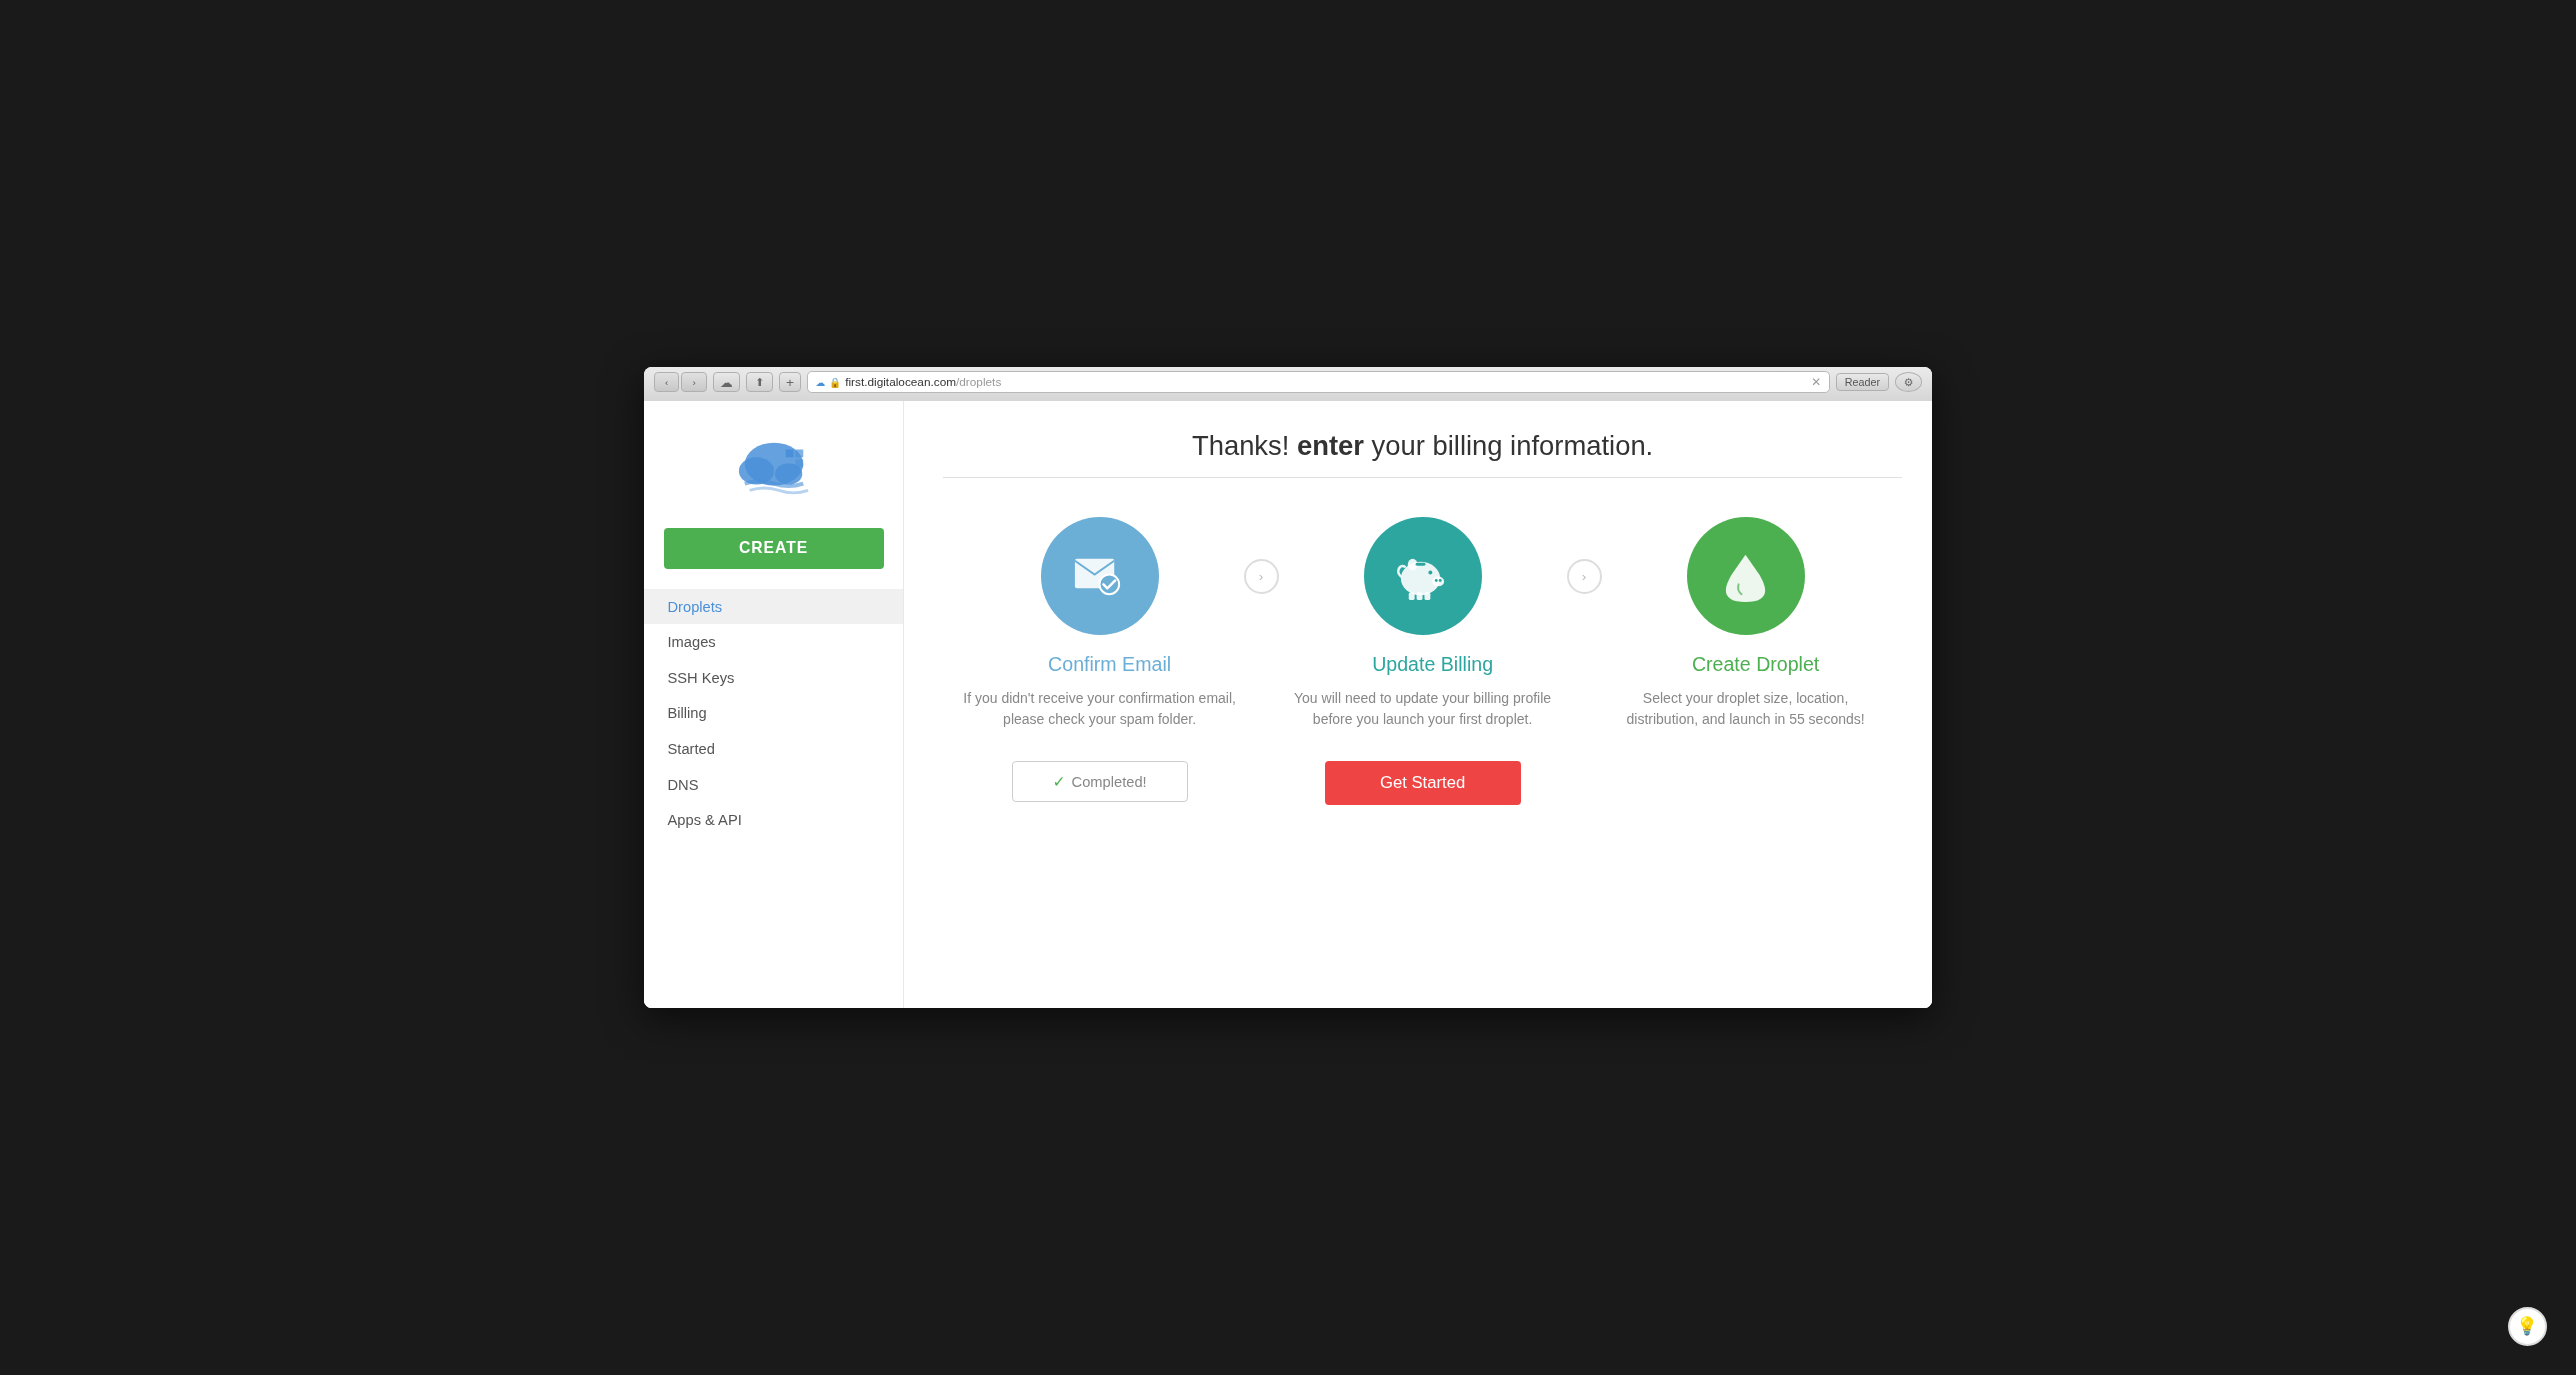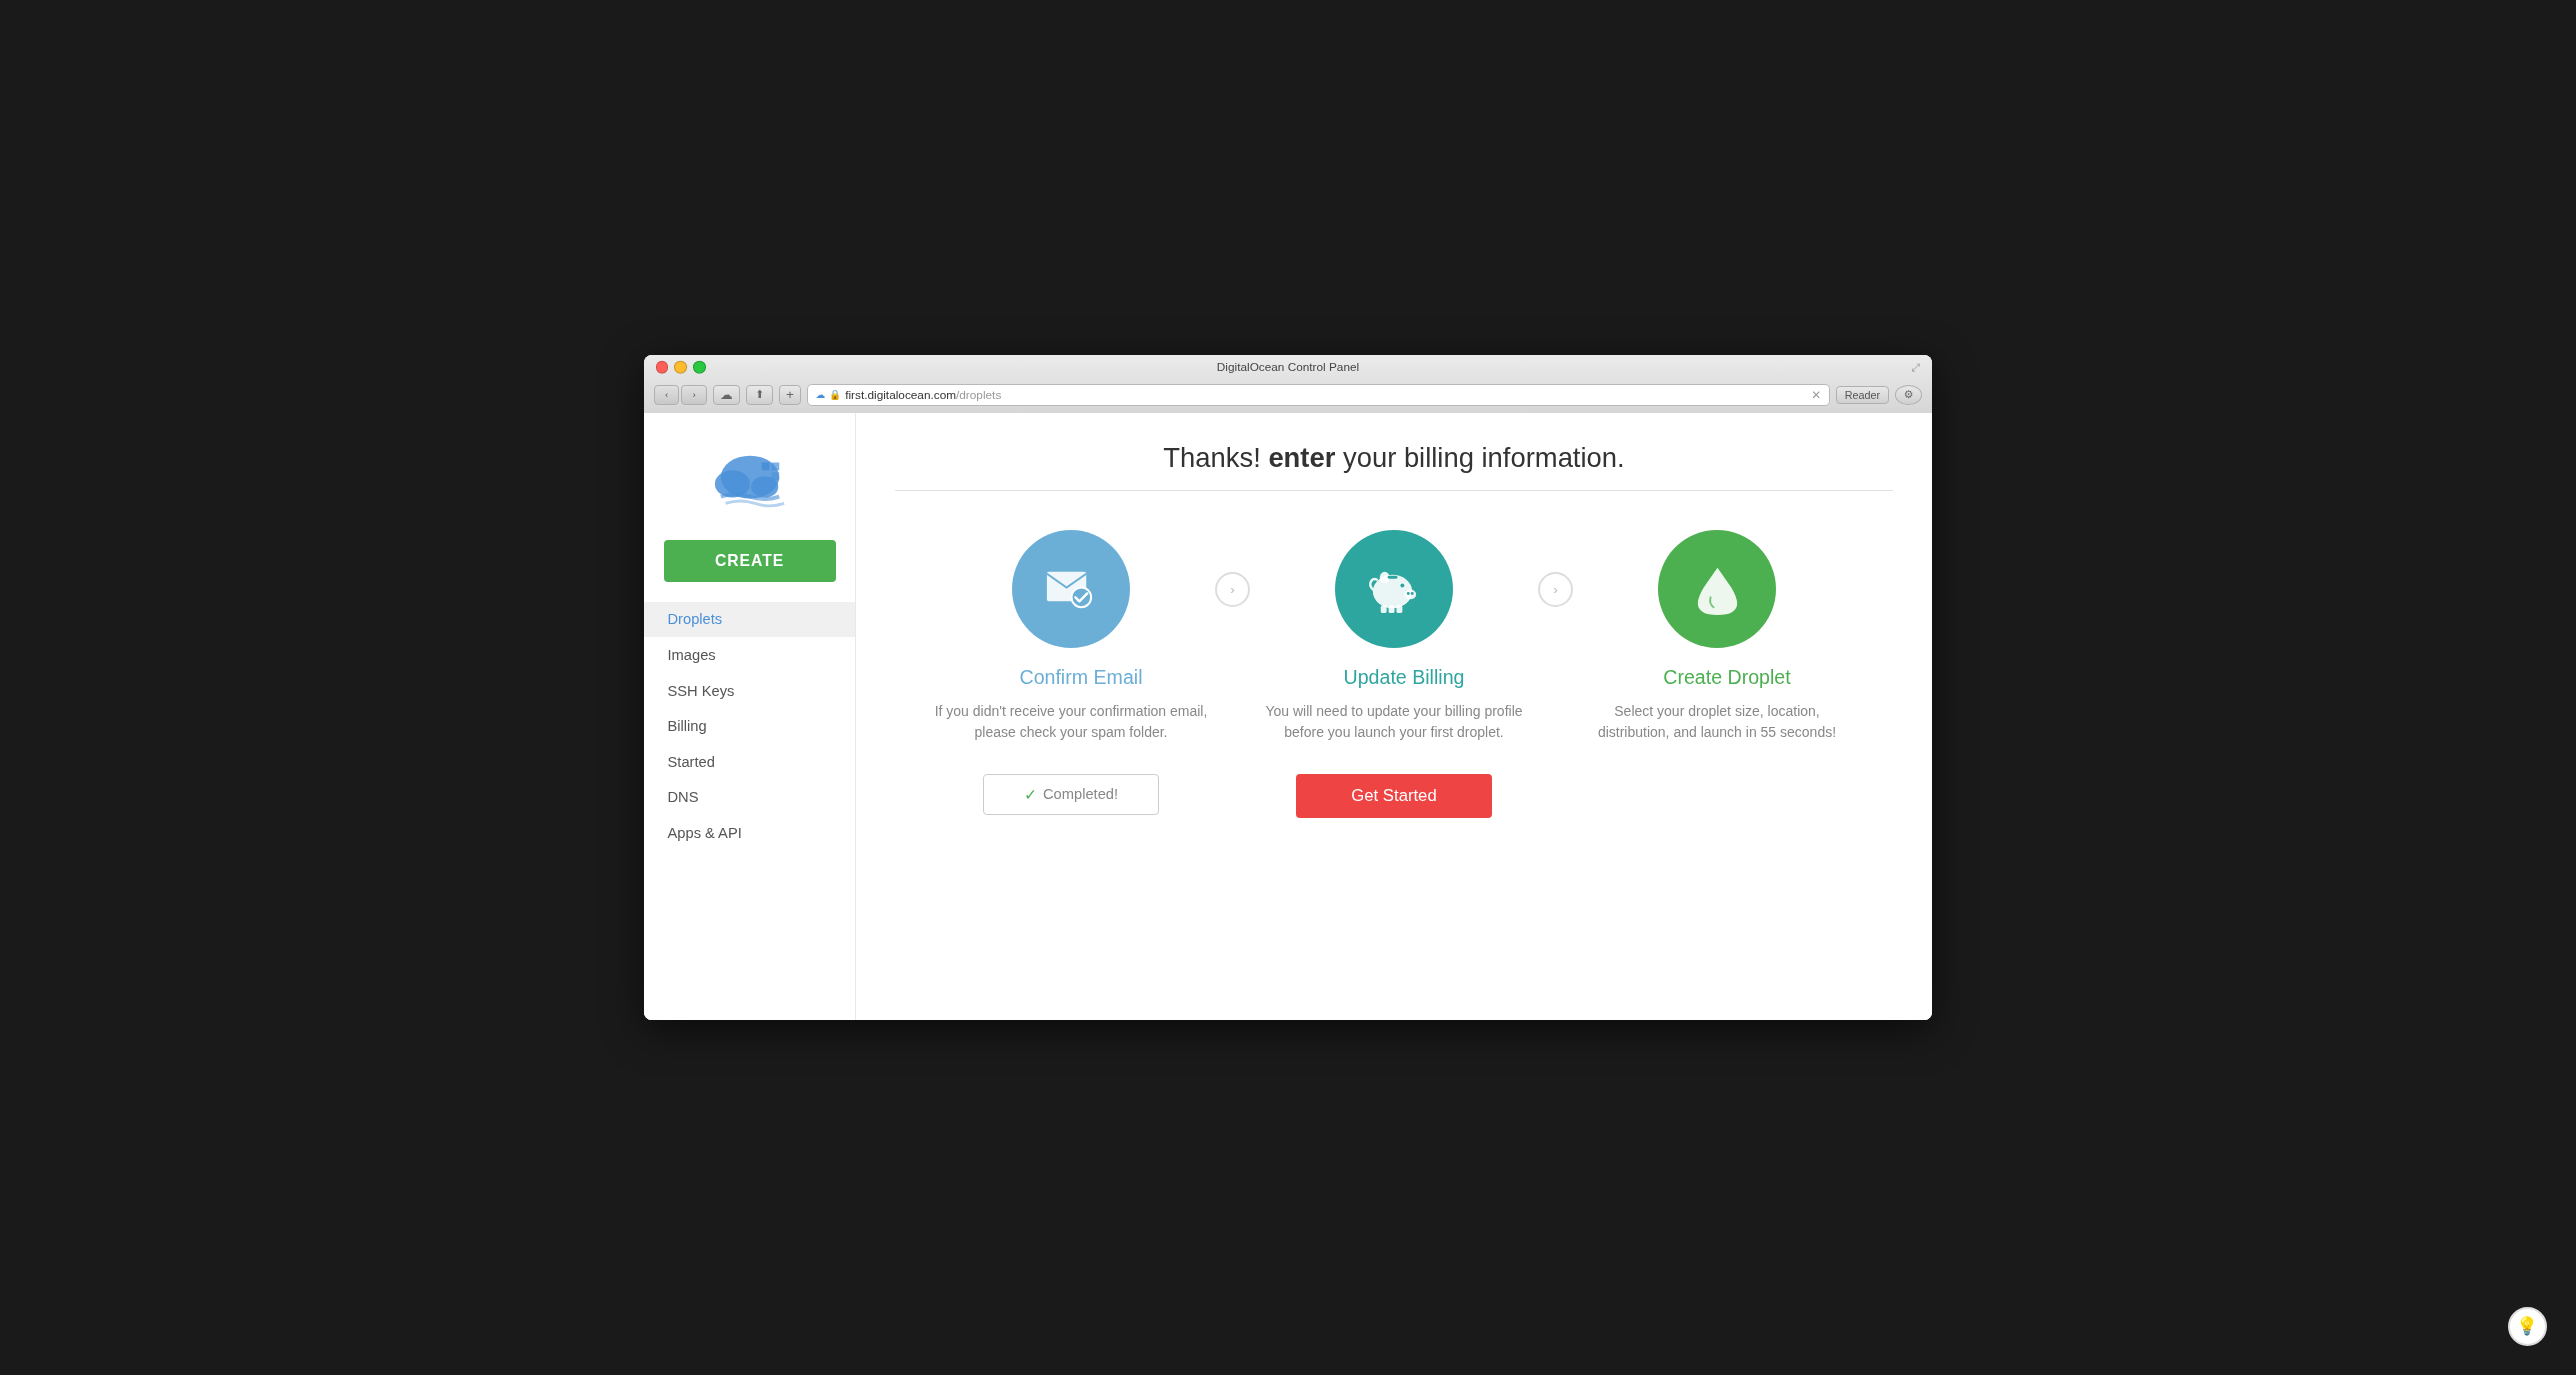--- a/index.html
+++ b/index.html
@@ -197,21 +197,21 @@
 
     
     .page-content {
       display: flex;
       background: #f5f5f5;
       min-height: 607px;
     }
 
     
     .sidebar {
-      width: 212px;
+      width: 260px;
       background: #fff;
       padding: 19.6px 0;
       border-right: 1px solid #e8e8e8;
       flex-shrink: 0;
     }
 
     .sidebar-logo {
       padding: 9.8px 19.6px 19.6px;
       display: flex;
       justify-content: center;
@@ -412,29 +412,20 @@
       color: #999;
       font-size: 10.8px;
     }
   </style>
 </head>
 <body>
 
 <div class="browser-window">
 
   <div class="browser-titlebar">
-    <div class="browser-title-row">
-      <div class="window-controls">
-        <div class="wc-btn wc-close"></div>
-        <div class="wc-btn wc-min"></div>
-        <div class="wc-btn wc-max"></div>
-      </div>
-      <span class="browser-title-text">DigitalOcean Control Panel</span>
-      <span class="fullscreen-btn">⤢</span>
-    </div>
     <div class="browser-toolbar">
       <div class="nav-btn-group">
         <div class="nav-btn">‹</div>
         <div class="nav-btn">›</div>
       </div>
       <div class="cloud-btn">☁</div>
       <div class="share-btn">⬆</div>
       <div class="add-tab-btn">+</div>
       <div class="address-bar">
         <span class="address-bar-favicon">☁</span>

